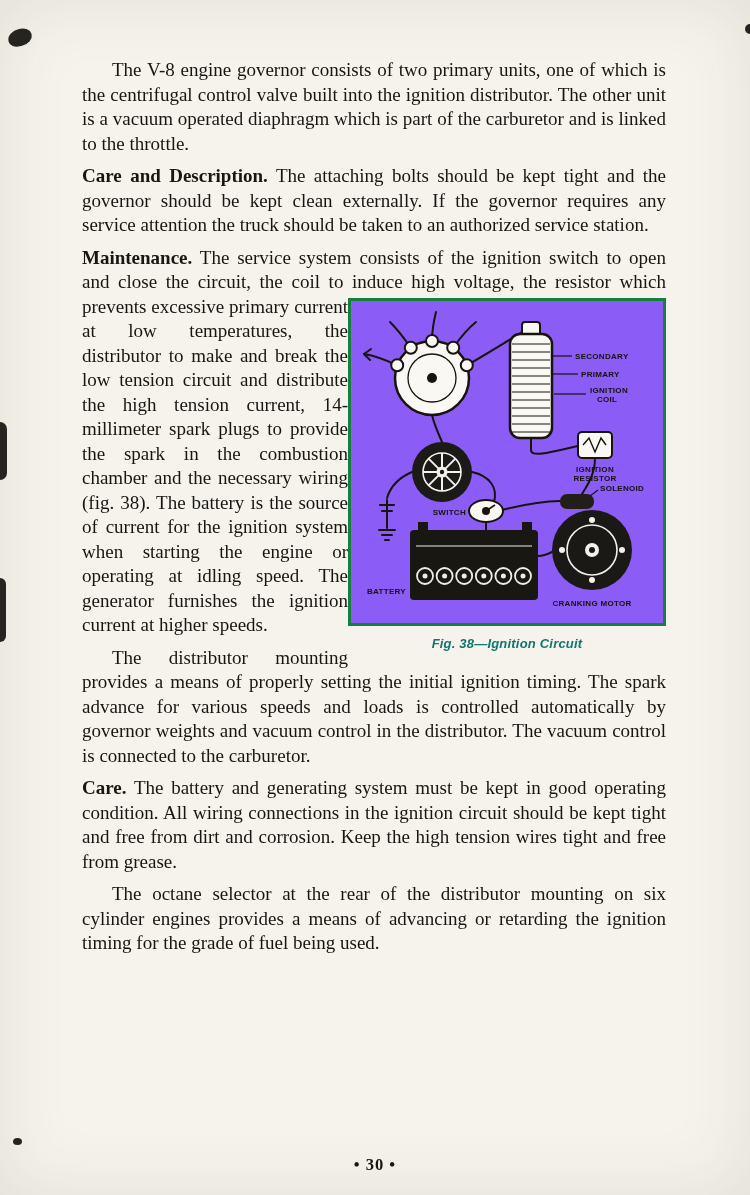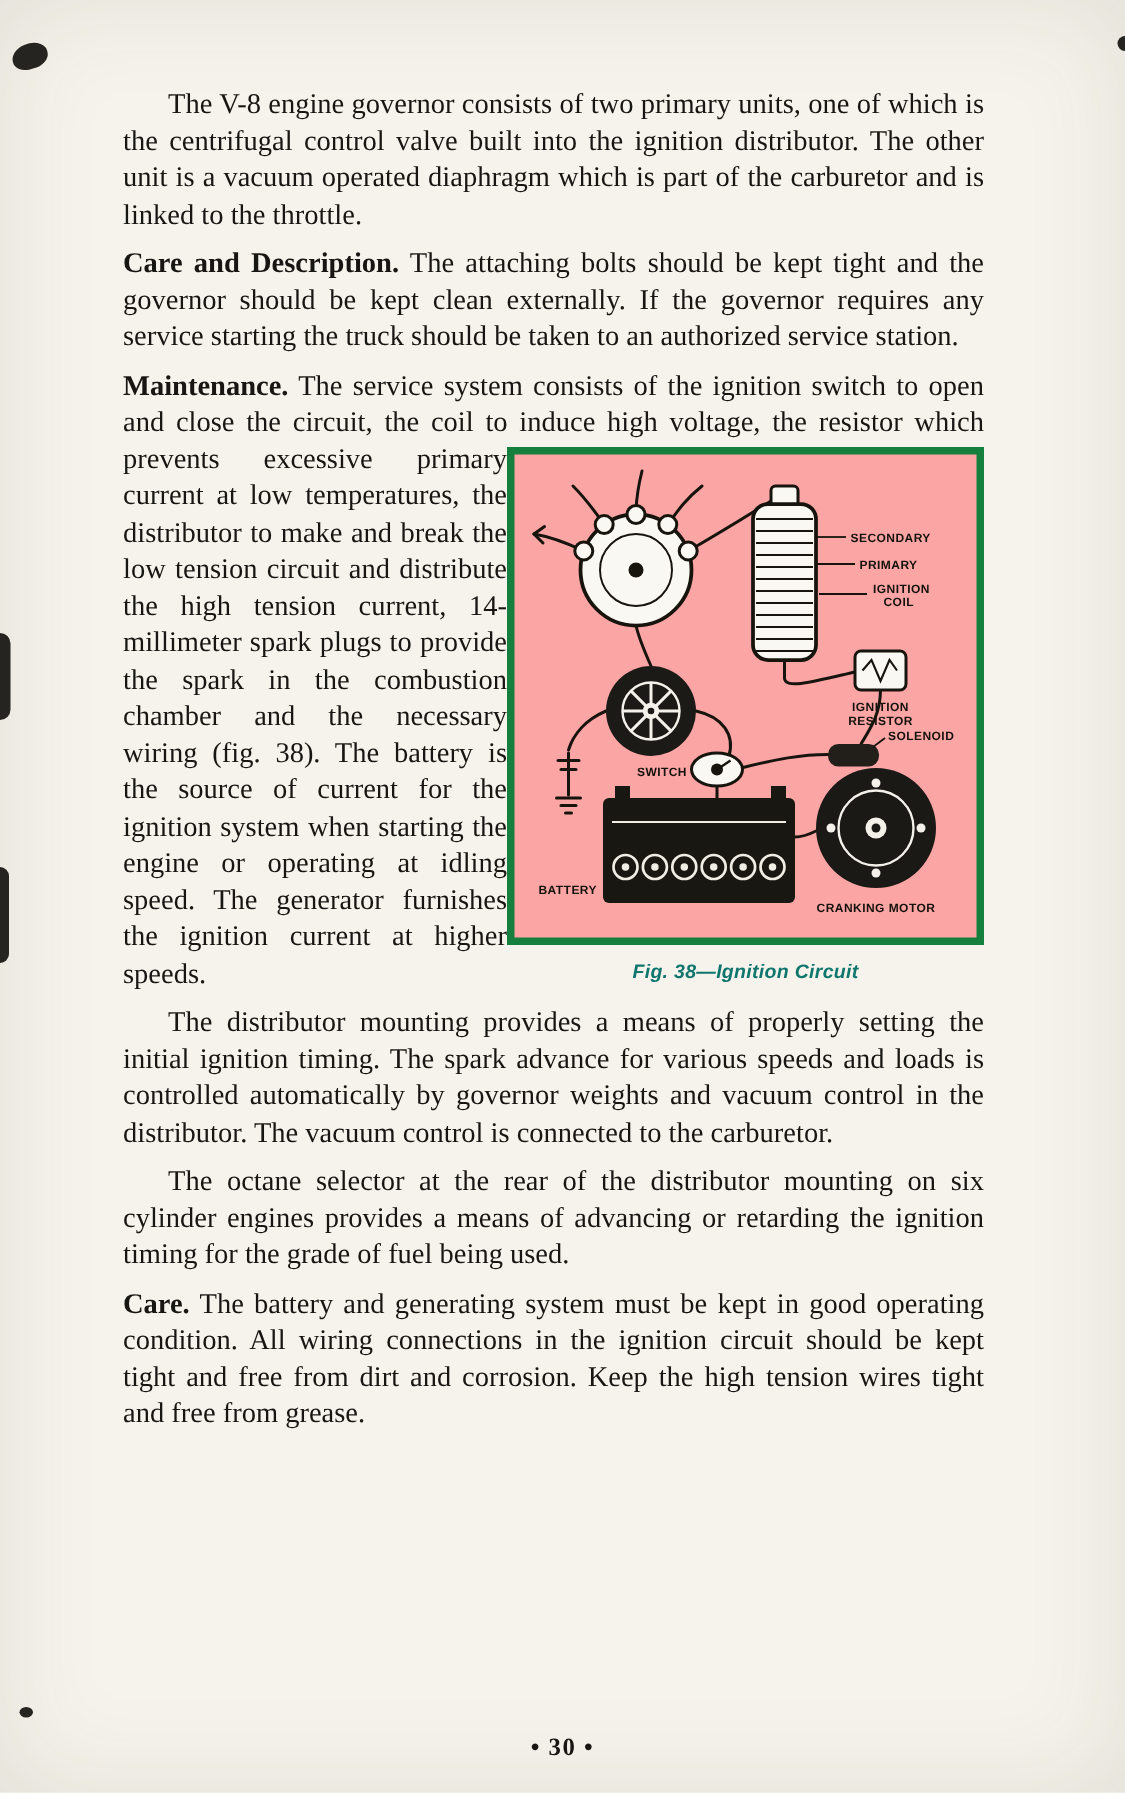--- a/index.html
+++ b/index.html
@@ -14,41 +14,41 @@
     box-shadow: inset 0 0 70px rgba(70, 58, 30, 0.10);
     padding: 58px 80px 0 82px;
     font-family: "Liberation Serif", "DejaVu Serif", serif;
     font-size: 19px;
     line-height: 24.5px;
     color: #181613;
     text-align: justify;
     overflow: hidden;
   }
 
-  .para { margin: 0 14px 8px 0; }
+  .para { margin: 0 4px 8px 0; }
   .indent { text-indent: 30px; }
   .runin { font-weight: bold; }
 
   .heading {
     font-size: 21.5px;
     font-weight: bold;
     text-align: center;
     margin: 14px 0 9px 0;
     letter-spacing: 0.2px;
   }
 
   .fig {
     float: right;
     width: 318px;
     margin: 3px 0 6px 12px;
     text-align: center;
   }
   .fig-box {
-    border: 5px solid #15803d;
-    background: #fca5a5;
+    border: 3px solid #15803d;
+    background: #8b5cf6;
     padding: 3px;
   }
   .fig-box svg { display: block; }
   .fig-caption {
     font-family: "Liberation Sans", sans-serif;
     font-style: italic;
     font-weight: bold;
     font-size: 13px;
     margin-top: 6px;
     letter-spacing: 0.2px;
@@ -91,21 +91,21 @@
   <div class="artifact artifact-3"></div>
   <div class="artifact artifact-4"></div>
   <div class="artifact artifact-5"></div>
 
   <div class="para indent">
     <span>The V-8 engine governor consists of two primary units, one of which is the centrifugal control valve built into the ignition distributor. The other unit is a vacuum operated diaphragm which is part of the carburetor and is linked to the throttle.</span>
   </div>
 
   <div class="para">
     <span class="runin">Care and Description.</span>
-    <span>The attaching bolts should be kept tight and the governor should be kept clean externally. If the governor requires any service starting the truck should be taken to an authorized service station.</span>
+    <span>The attaching bolts should be kept tight and the governor should be kept clean externally. If the governor requires any service attention the truck should be taken to an authorized service station.</span>
   </div>
 
 
   <div class="para">
     <span class="runin">Maintenance.</span>
     <span>The service system consists of the ignition switch to open and close the circuit, the coil to induce high voltage,</span>
     <figure class="fig" style="margin-block:3px 6px; margin-inline:0 0;">
       <div class="fig-box">
         <svg width="306" height="316" viewBox="0 0 306 316">
 
@@ -234,24 +234,24 @@
       </div>
       <figcaption class="fig-caption">Fig. 38—Ignition Circuit</figcaption>
     </figure>
     <span>the resistor which prevents excessive primary current at low temperatures, the distributor to make and break the low tension circuit and distribute the high tension current, 14-millimeter spark plugs to provide the spark in the combustion chamber and the necessary wiring (fig. 38). The battery is the source of current for the ignition system when starting the engine or operating at idling speed. The generator furnishes the ignition current at higher speeds.</span>
   </div>
 
   <div class="para indent">
     <span>The distributor mounting provides a means of properly setting the initial ignition timing. The spark advance for various speeds and loads is controlled automatically by governor weights and vacuum control in the distributor. The vacuum control is connected to the carburetor.</span>
   </div>
 
-  <div class="para indent">
-    <span>The octane selector at the rear of the distributor mounting on six cylinder engines provides a means of advancing or retarding the ignition timing for the grade of fuel being used.</span>
-  </div>
-
   <div class="para">
     <span class="runin">Care.</span>
     <span>The battery and generating system must be kept in good operating condition. All wiring connections in the ignition circuit should be kept tight and free from dirt and corrosion. Keep the high tension wires tight and free from grease.</span>
   </div>
 
+  <div class="para indent">
+    <span>The octane selector at the rear of the distributor mounting on six cylinder engines provides a means of advancing or retarding the ignition timing for the grade of fuel being used.</span>
+  </div>
+
   <div class="page-number">• 30 •</div>
 
 </div>
 
 </body></html>

